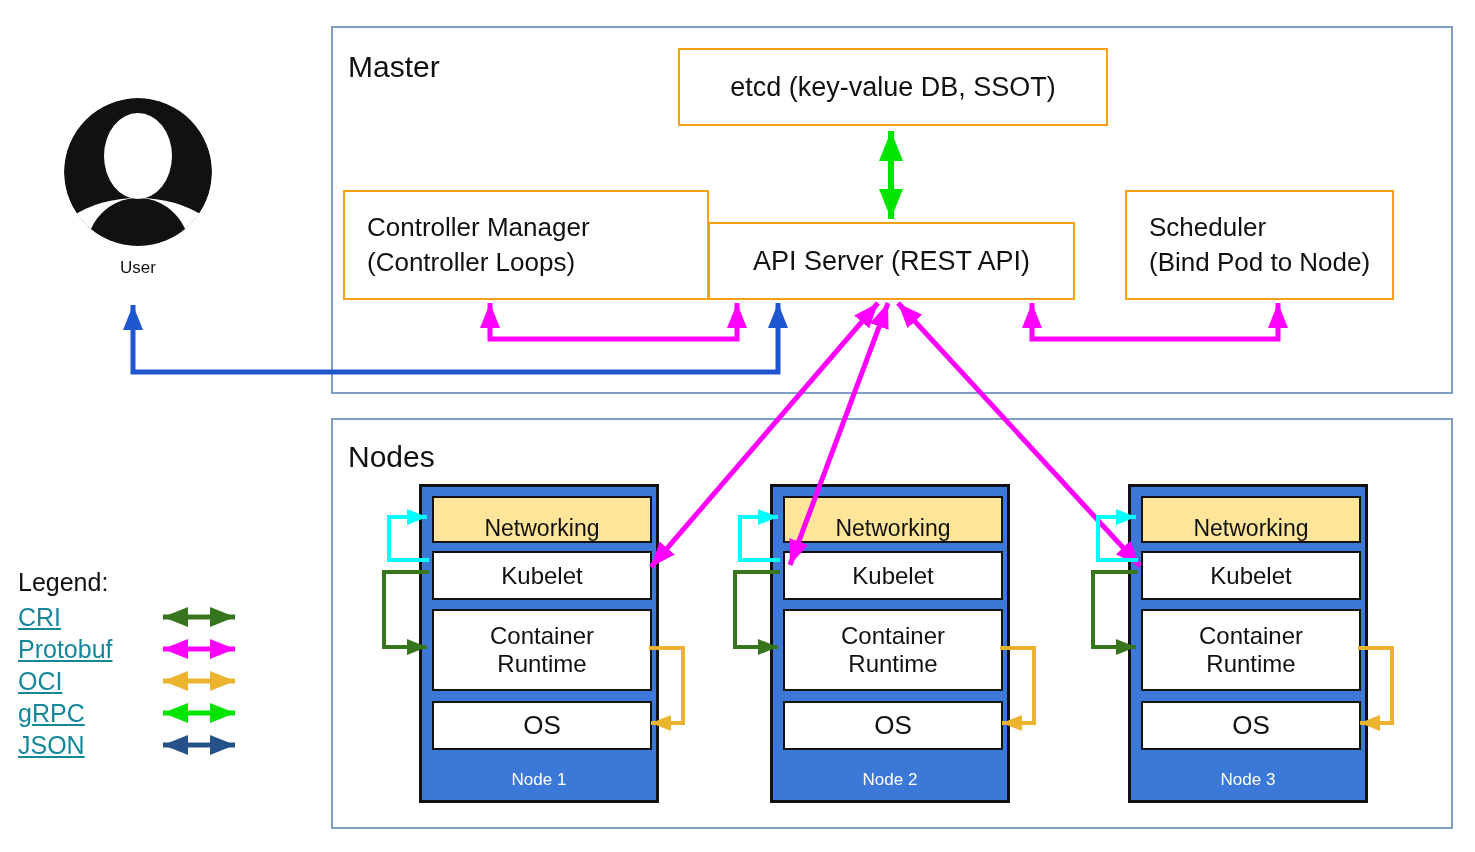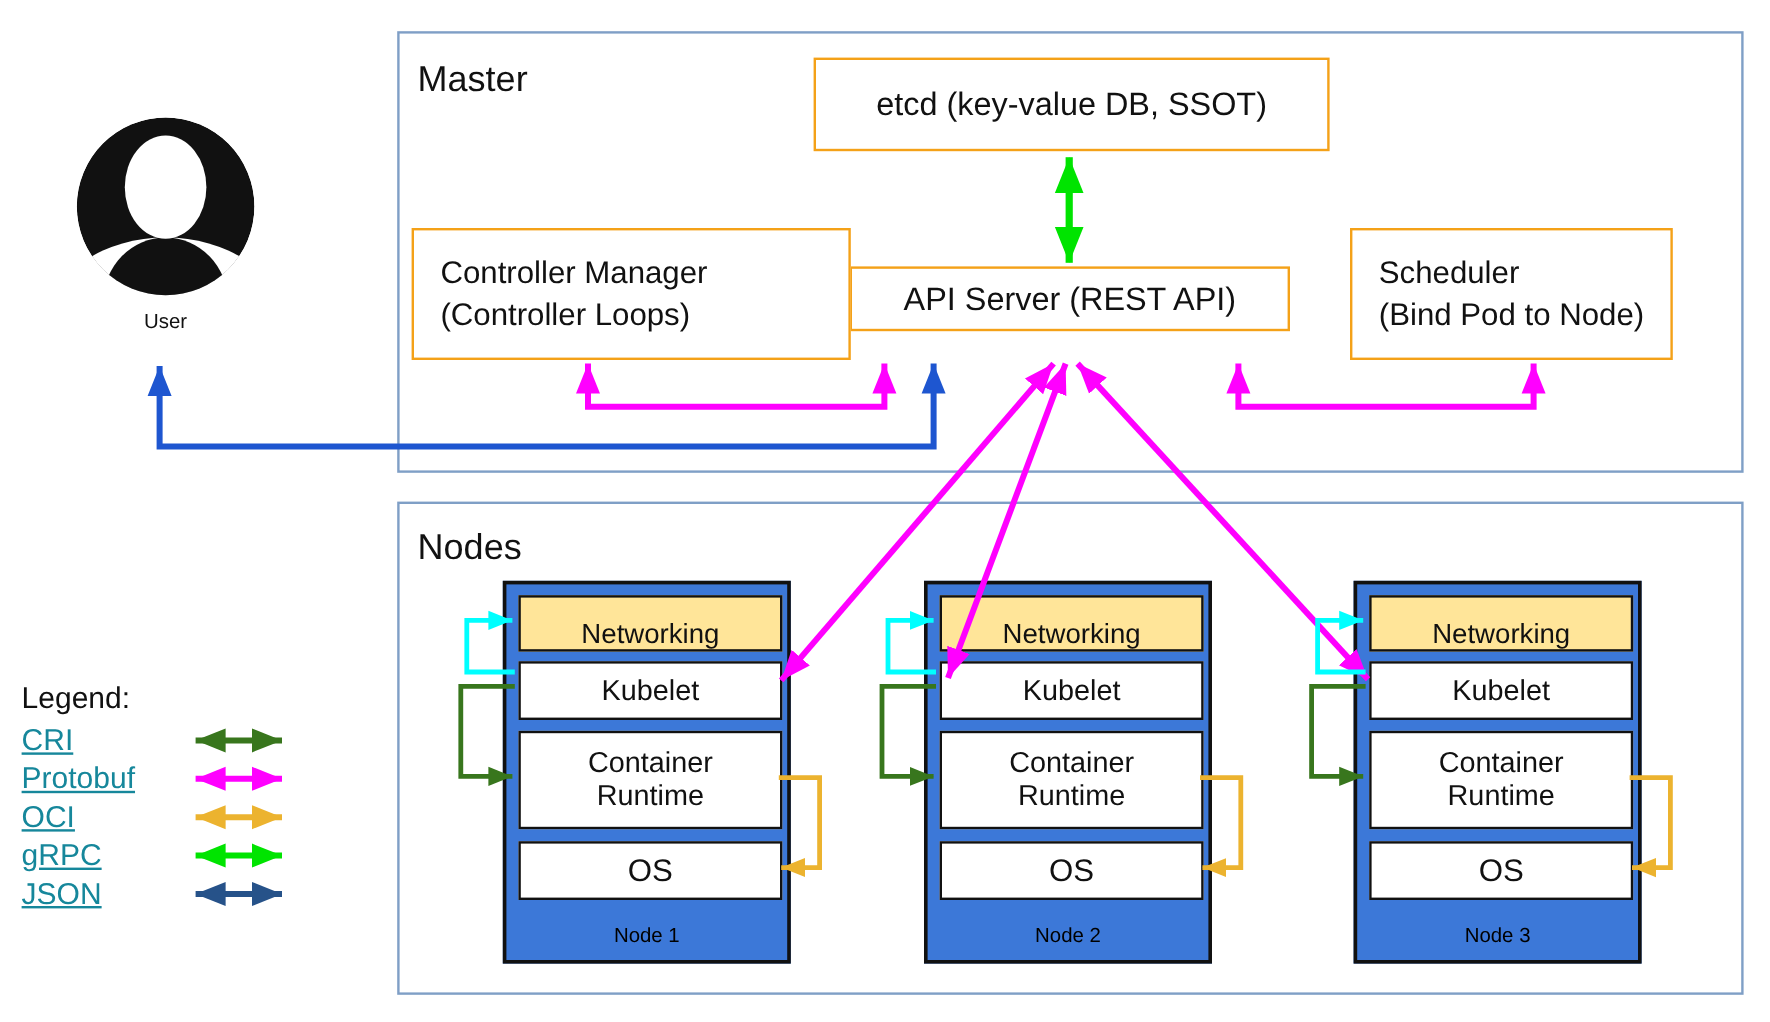--- a/index.html
+++ b/index.html
@@ -27,21 +27,21 @@
     position:absolute;width:240px;height:319px;background:var(--node-blue,#3c78d8);
     border:3px solid #111;box-sizing:border-box;
   }
   .layer{
     position:absolute;left:10px;width:220px;background:#fff;border:2px solid #111;
     box-sizing:border-box;display:flex;flex-direction:column;align-items:center;
     justify-content:center;text-align:center;font-size:24px;line-height:1.15;color:#111;
   }
   .layer.networking{background:var(--networking-fill,#ffe599);font-size:23px;justify-content:flex-end;}
   .node-name{
-    position:absolute;left:0;width:100%;text-align:center;color:#000000;font-size:17px;
+    position:absolute;left:0;width:100%;text-align:center;color:#ffffff;font-size:17px;
   }
   .user-label{
     position:absolute;text-align:center;font-size:17px;color:#111;
   }
   .legend{position:absolute;left:18px;top:536px;margin-top:32px;}
   .legend-title{font-size:25px;color:#111;margin-bottom:4px;}
   .legend-row{display:flex;align-items:center;height:32px;}
   .legend-link{
     width:125px;font-size:25px;color:var(--legend-link-teal,#16879b);
     text-decoration:underline;cursor:pointer;
@@ -55,21 +55,21 @@
 </head>
 <body>
 
 <div class="section" style="left:331px;top:26px;width:1122px;height:368px;"></div>
 <div class="section-label" style="left:348px;top:50px;">Master</div>
 
 <div class="obox centered" style="left:678px;top:48px;width:430px;height:78px;">
   <span>etcd (key-value DB, SSOT)</span>
 </div>
 
-<div class="obox centered" style="left:708px;top:222px;width:367px;height:54px;">
+<div class="obox centered" style="left:708px;top:222px;width:367px;height:78px;">
   <span>API Server (REST API)</span>
 </div>
 
 <div class="obox lefttext" style="left:343px;top:190px;width:366px;height:110px;">
   <span>Controller Manager</span>
   <span>(Controller Loops)</span>
 </div>
 
 <div class="obox lefttext" style="left:1125px;top:190px;width:269px;height:110px;text-align:center;">
   <span>Scheduler</span>

